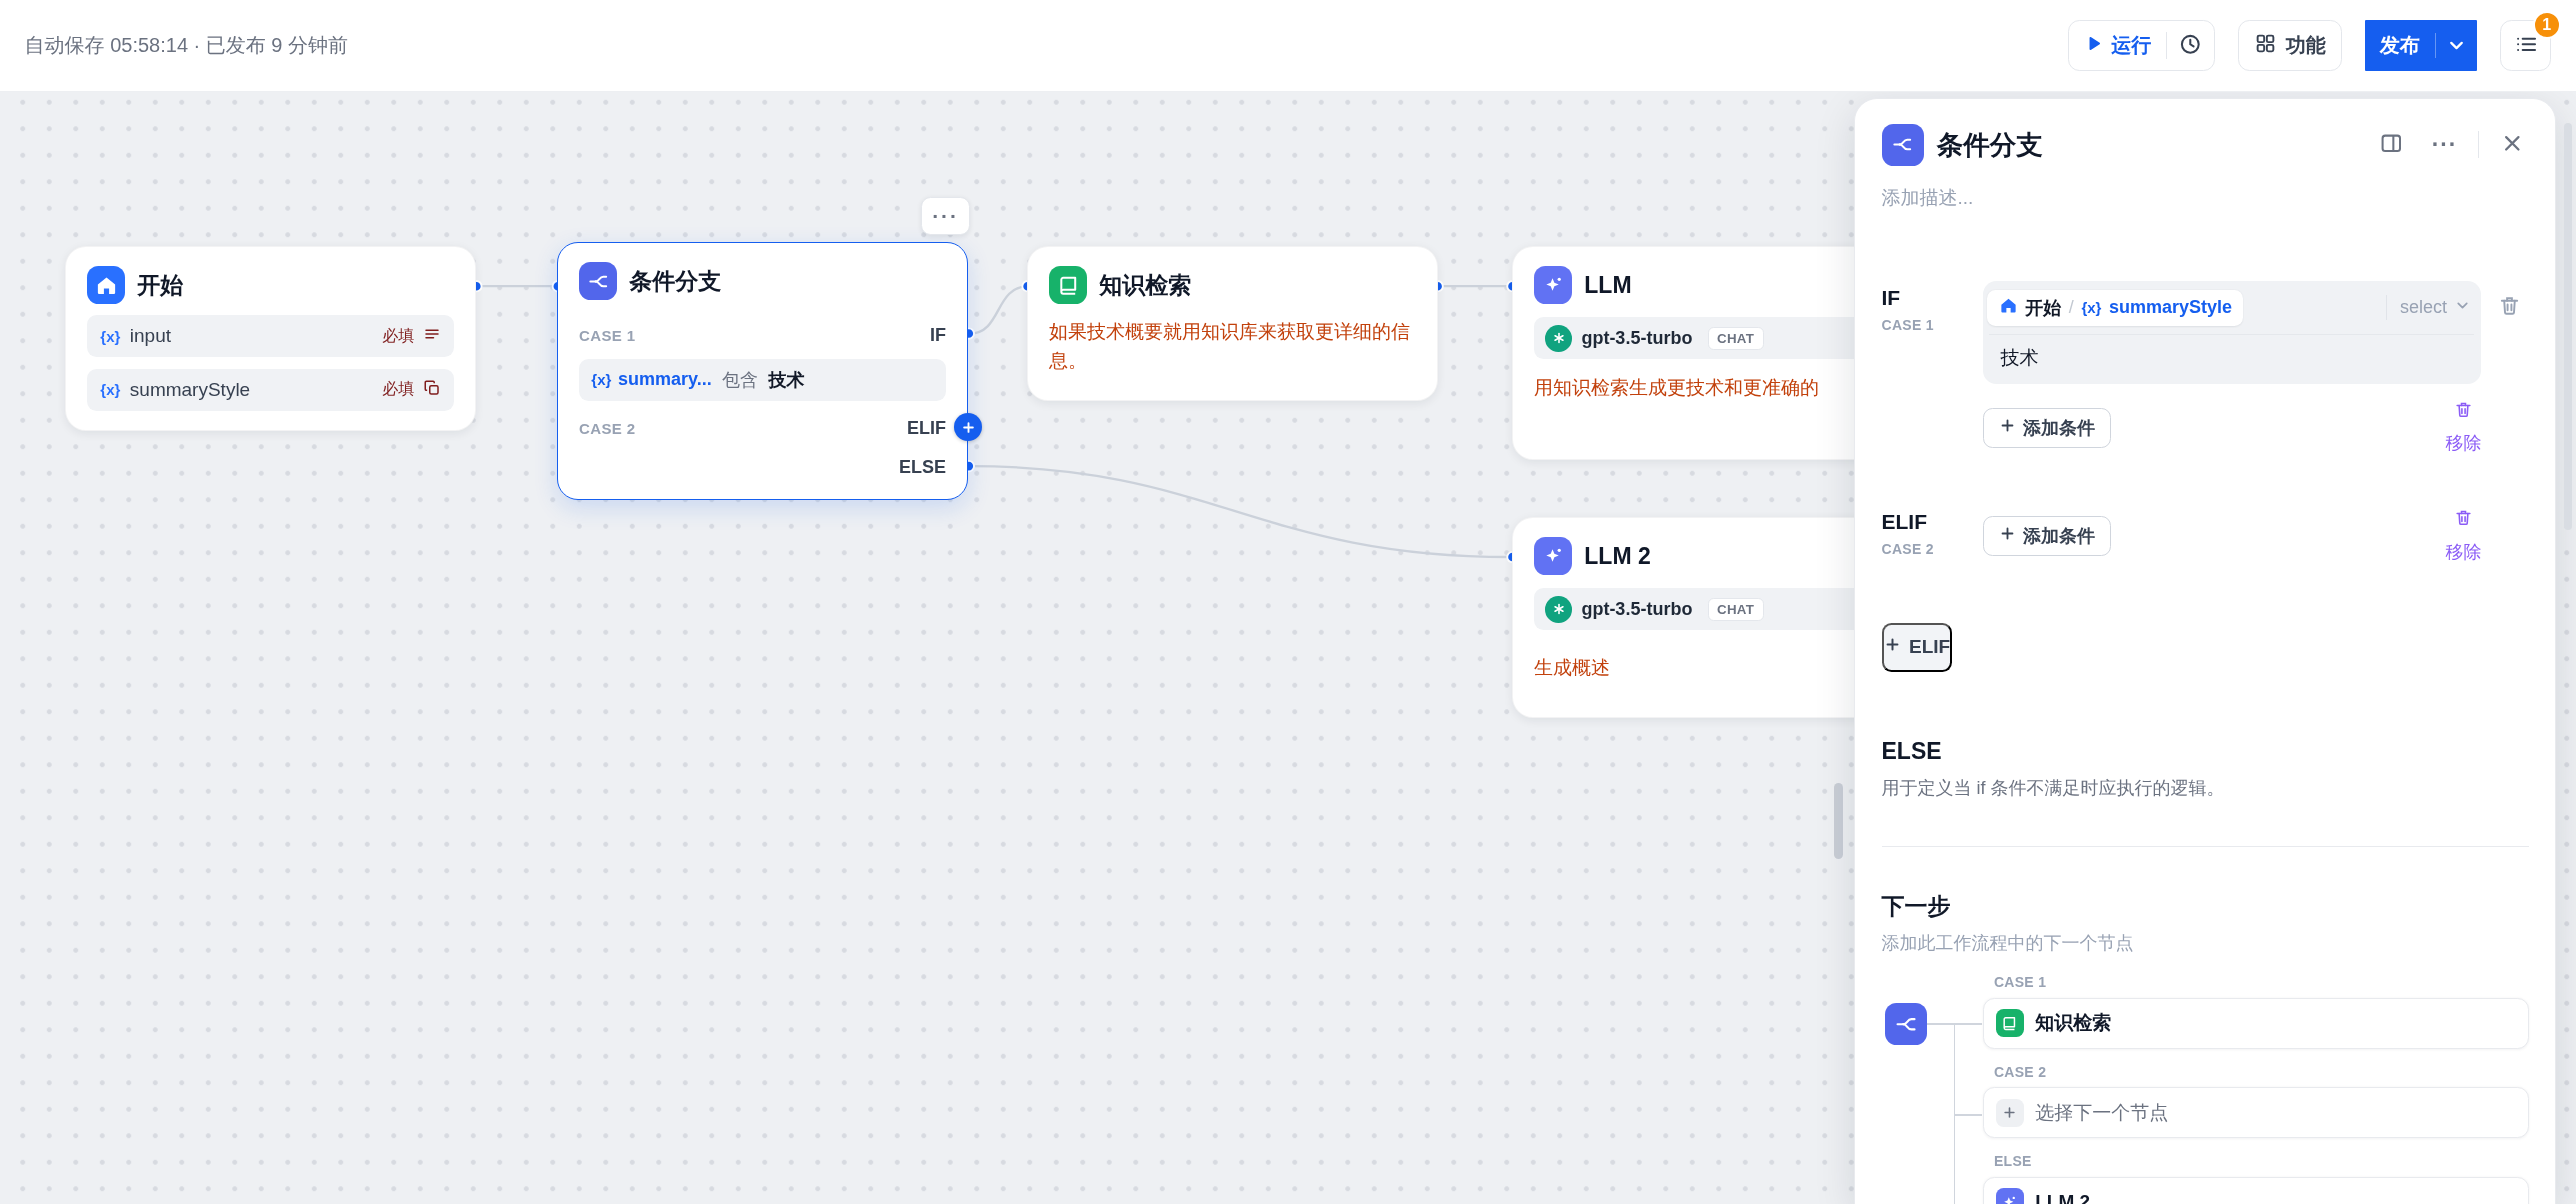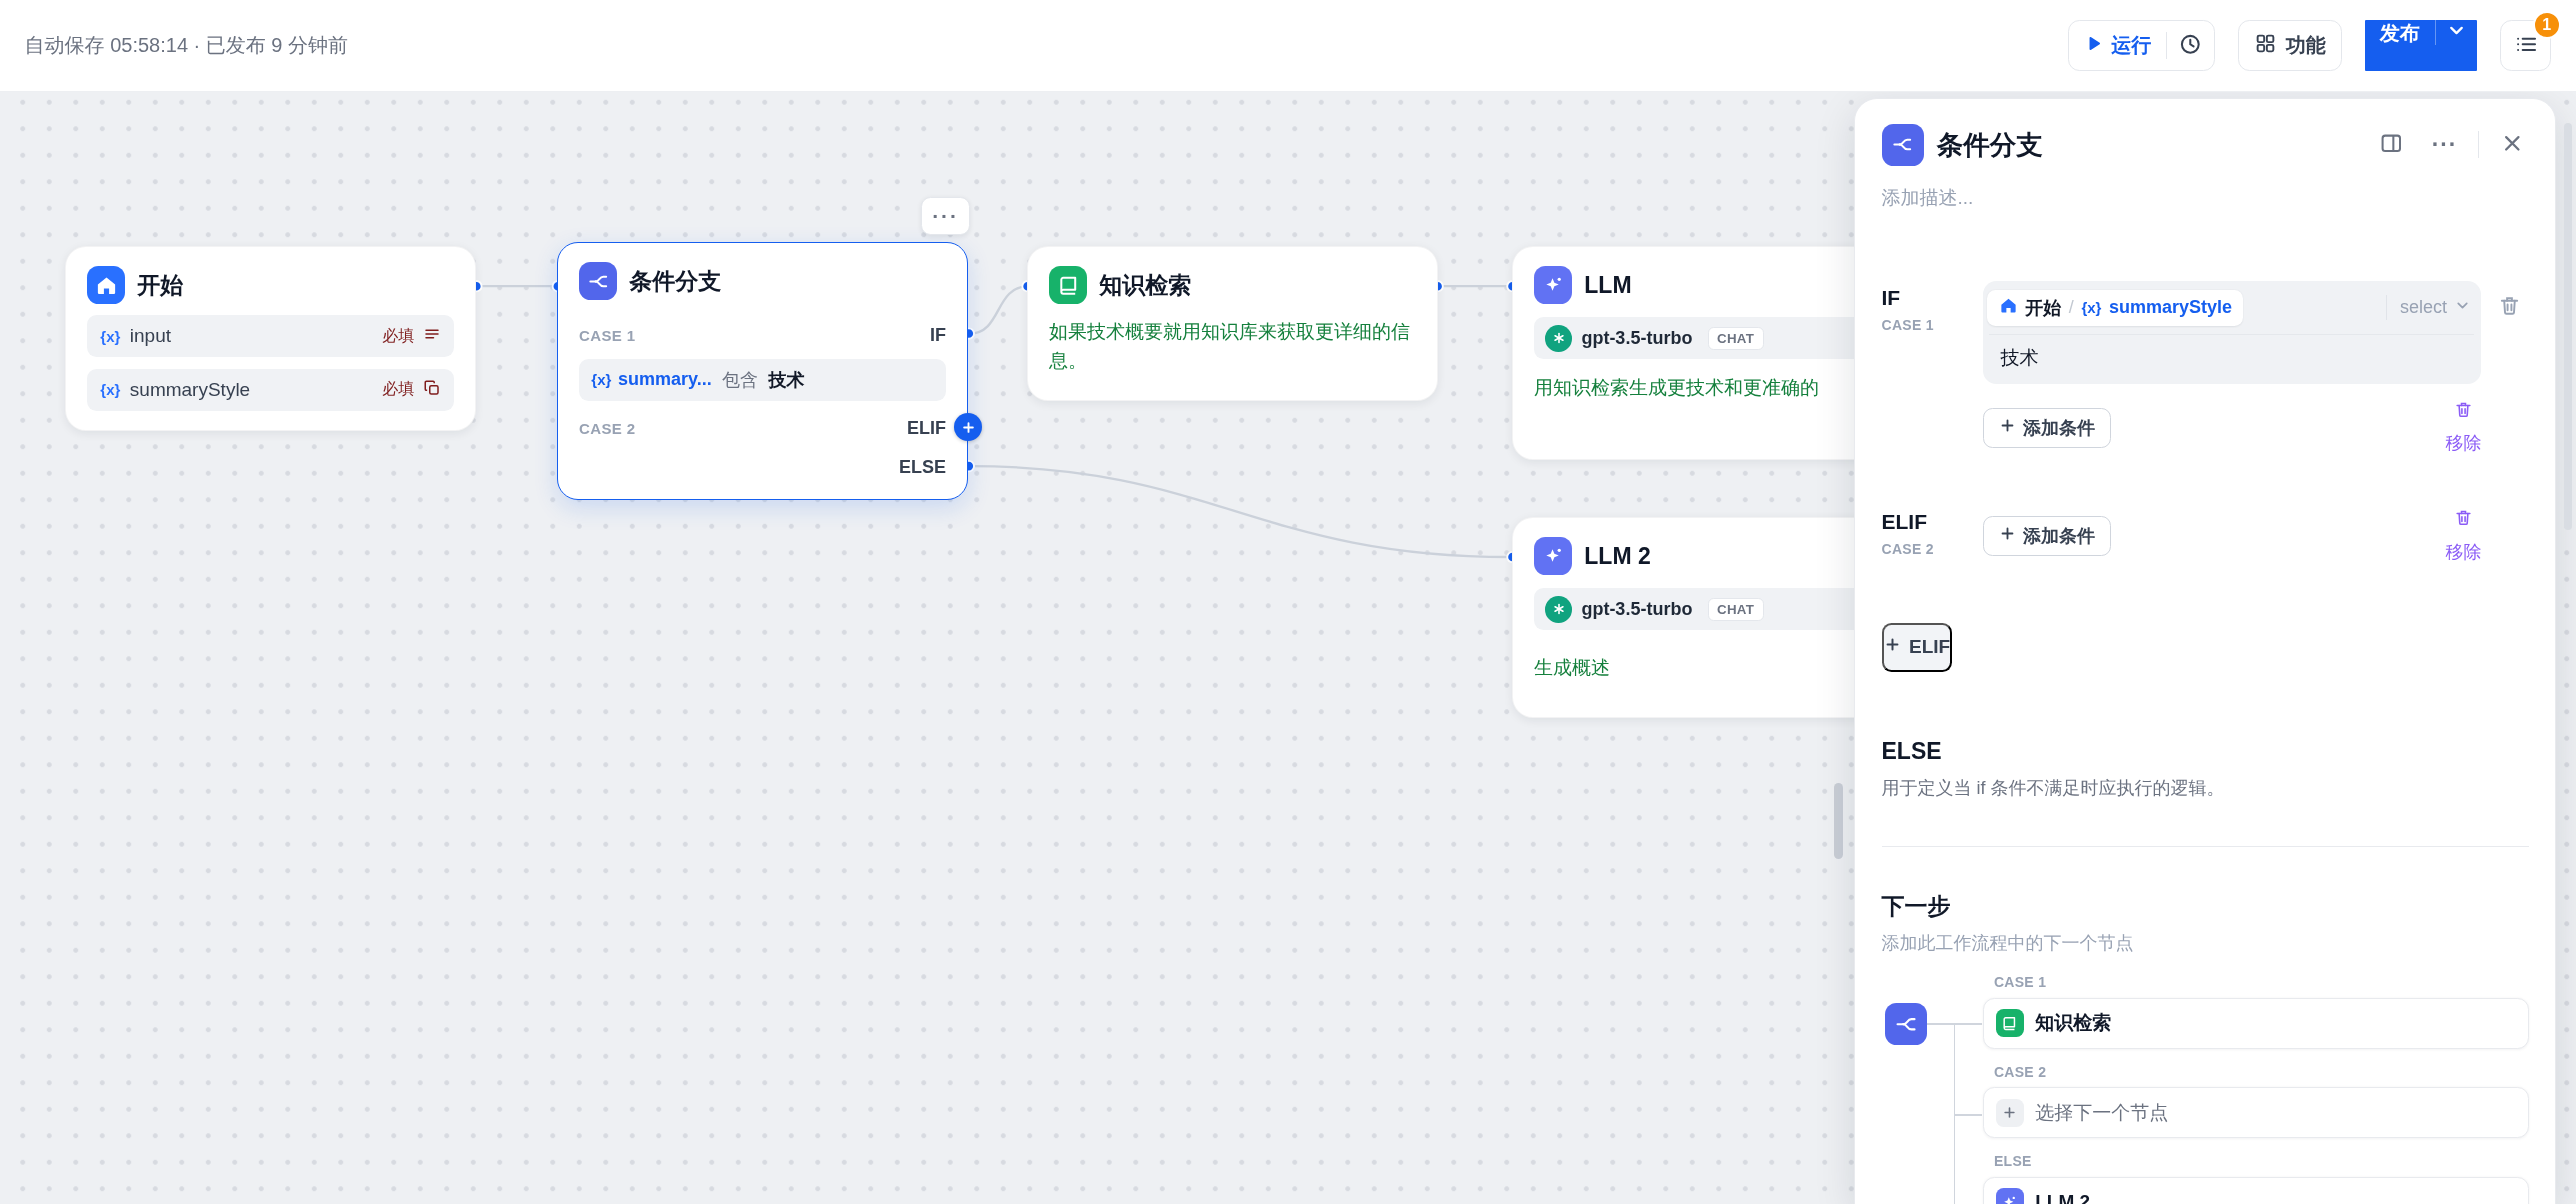--- a/index.html
+++ b/index.html
@@ -13,21 +13,21 @@
   .autosave { color:#6b7280; font-size:20px; }
   .topbar-right { margin-left:auto; display:flex; align-items:center; gap:23px; }
   .run-group { display:flex; align-items:center; height:51px; background:#fff; border:0.9px solid #e4e7ec; border-radius:11.4px; overflow:hidden; }
   .run-btn { display:flex; align-items:center; gap:8.5px; padding:0 15px; height:100%; color:#155eef; font-weight:700; font-size:20px; cursor:pointer; }
   .run-btn svg { width:19px; height:19px; }
   .vdiv { width:0.9px; height:26.5px; background:#e4e7ec; }
   .icon-btn { width:47px; height:47px; display:flex; align-items:center; justify-content:center; color:#374151; cursor:pointer; }
   .icon-btn svg { width:24.6px; height:24.6px; }
   .features-btn { height:51px; padding:0 15px; border:0.9px solid #e4e7ec; border-radius:11.4px; background:#fff; display:flex; align-items:center; gap:8.5px; color:#374151; font-size:20px; font-weight:600; cursor:pointer; }
   .features-btn svg { width:23px; height:23px; }
-  .publish-btn { height:51px; background:#155eef; border-radius:1px; display:flex; align-items:flex-start; color:#fff; font-weight:700; font-size:20px; overflow:hidden; cursor:pointer; }
+  .publish-btn { height:51px; background:#155eef; border-radius:1px; display:flex; align-items:center; color:#fff; font-weight:700; font-size:20px; overflow:hidden; cursor:pointer; }
   .publish-label { padding:0 15px; }
   .publish-div { width:0.9px; height:24.6px; background:rgba(255,255,255,.35); }
   .publish-caret { padding:0 10.4px; display:flex; }
   .publish-caret svg { width:21px; height:21px; }
   .apps-btn { position:relative; width:51px; height:51px; border:0.9px solid #e4e7ec; border-radius:11.4px; background:#fff; display:flex; align-items:center; justify-content:center; color:#374151; cursor:pointer; }
   .apps-btn svg { width:24.6px; height:24.6px; }
   .apps-badge { position:absolute; top:-10.4px; right:-10.4px; min-width:28px; height:28px; padding:0 5.7px; border-radius:14px; background:#f79009; color:#fff; font-size:16px; font-weight:700; display:flex; align-items:center; justify-content:center; border:2.8px solid #fff; }
 
   
   .edges { position:absolute; inset:0; z-index:1; }
@@ -51,21 +51,21 @@
   .case-row.first { margin-top:23px; }
   .case-label { font-size:15px; font-weight:600; letter-spacing:0.4px; color:#98a2b3; }
   .case-kw { font-size:18px; font-weight:700; color:#374151; }
   .cond-chip-row { margin-top:11.4px; height:42px; background:#f0f2f5; border-radius:9.5px; display:flex; align-items:center; gap:10.4px; padding:0 12.3px; font-size:18px; }
   .chip-var { color:#155eef; font-weight:600; display:flex; align-items:center; gap:6.6px; }
   .chip-op { color:#6b7280; }
   .chip-val { color:#111827; font-weight:600; }
   .plus-handle { position:absolute; right:-15px; top:170px; width:28px; height:28px; border-radius:50%; background:#155eef; color:#fff; display:flex; align-items:center; justify-content:center; box-shadow:0 0.9px 3.8px rgba(16,24,40,.25); z-index:3; cursor:pointer; }
   .plus-handle svg { width:15px; height:15px; }
 
-  .node-desc { margin-top:13.3px; font-size:19px; line-height:29px; color:#15803d; }
+  .node-desc { margin-top:13.3px; font-size:19px; line-height:29px; color:#c2410c; }
   .model-row { margin-top:13.3px; height:42px; background:#f0f2f5; border-radius:9.5px; display:flex; align-items:center; gap:9.5px; padding:0 11.4px; }
   .openai-icon { width:26.5px; height:26.5px; border-radius:50%; background:#10a37f; display:flex; align-items:center; justify-content:center; flex:none; }
   .openai-icon svg { width:16px; height:16px; }
   .model-name { font-size:18px; font-weight:600; color:#1f2937; }
   .chat-badge { margin-left:5.7px; background:#fff; border:0.9px solid #e4e7ec; border-radius:5.7px; padding:2.8px 8.5px; font-size:13.3px; font-weight:700; color:#6b7280; letter-spacing:0.3px; }
   .node-llm { min-height:214px; } .node-llm2 { min-height:201px; }
   .clip-line { white-space:nowrap; overflow:hidden; }
 
   .node-menu-btn { position:absolute; left:921px; top:197px; width:49px; height:38px; background:#fff; border:0.9px solid #e4e7ec; border-radius:9.5px; box-shadow:0 1.9px 5.7px rgba(16,24,40,.08); color:#6b7280; font-size:21px; font-weight:700; letter-spacing:1.9px; display:flex; align-items:center; justify-content:center; z-index:3; cursor:pointer; }
 

